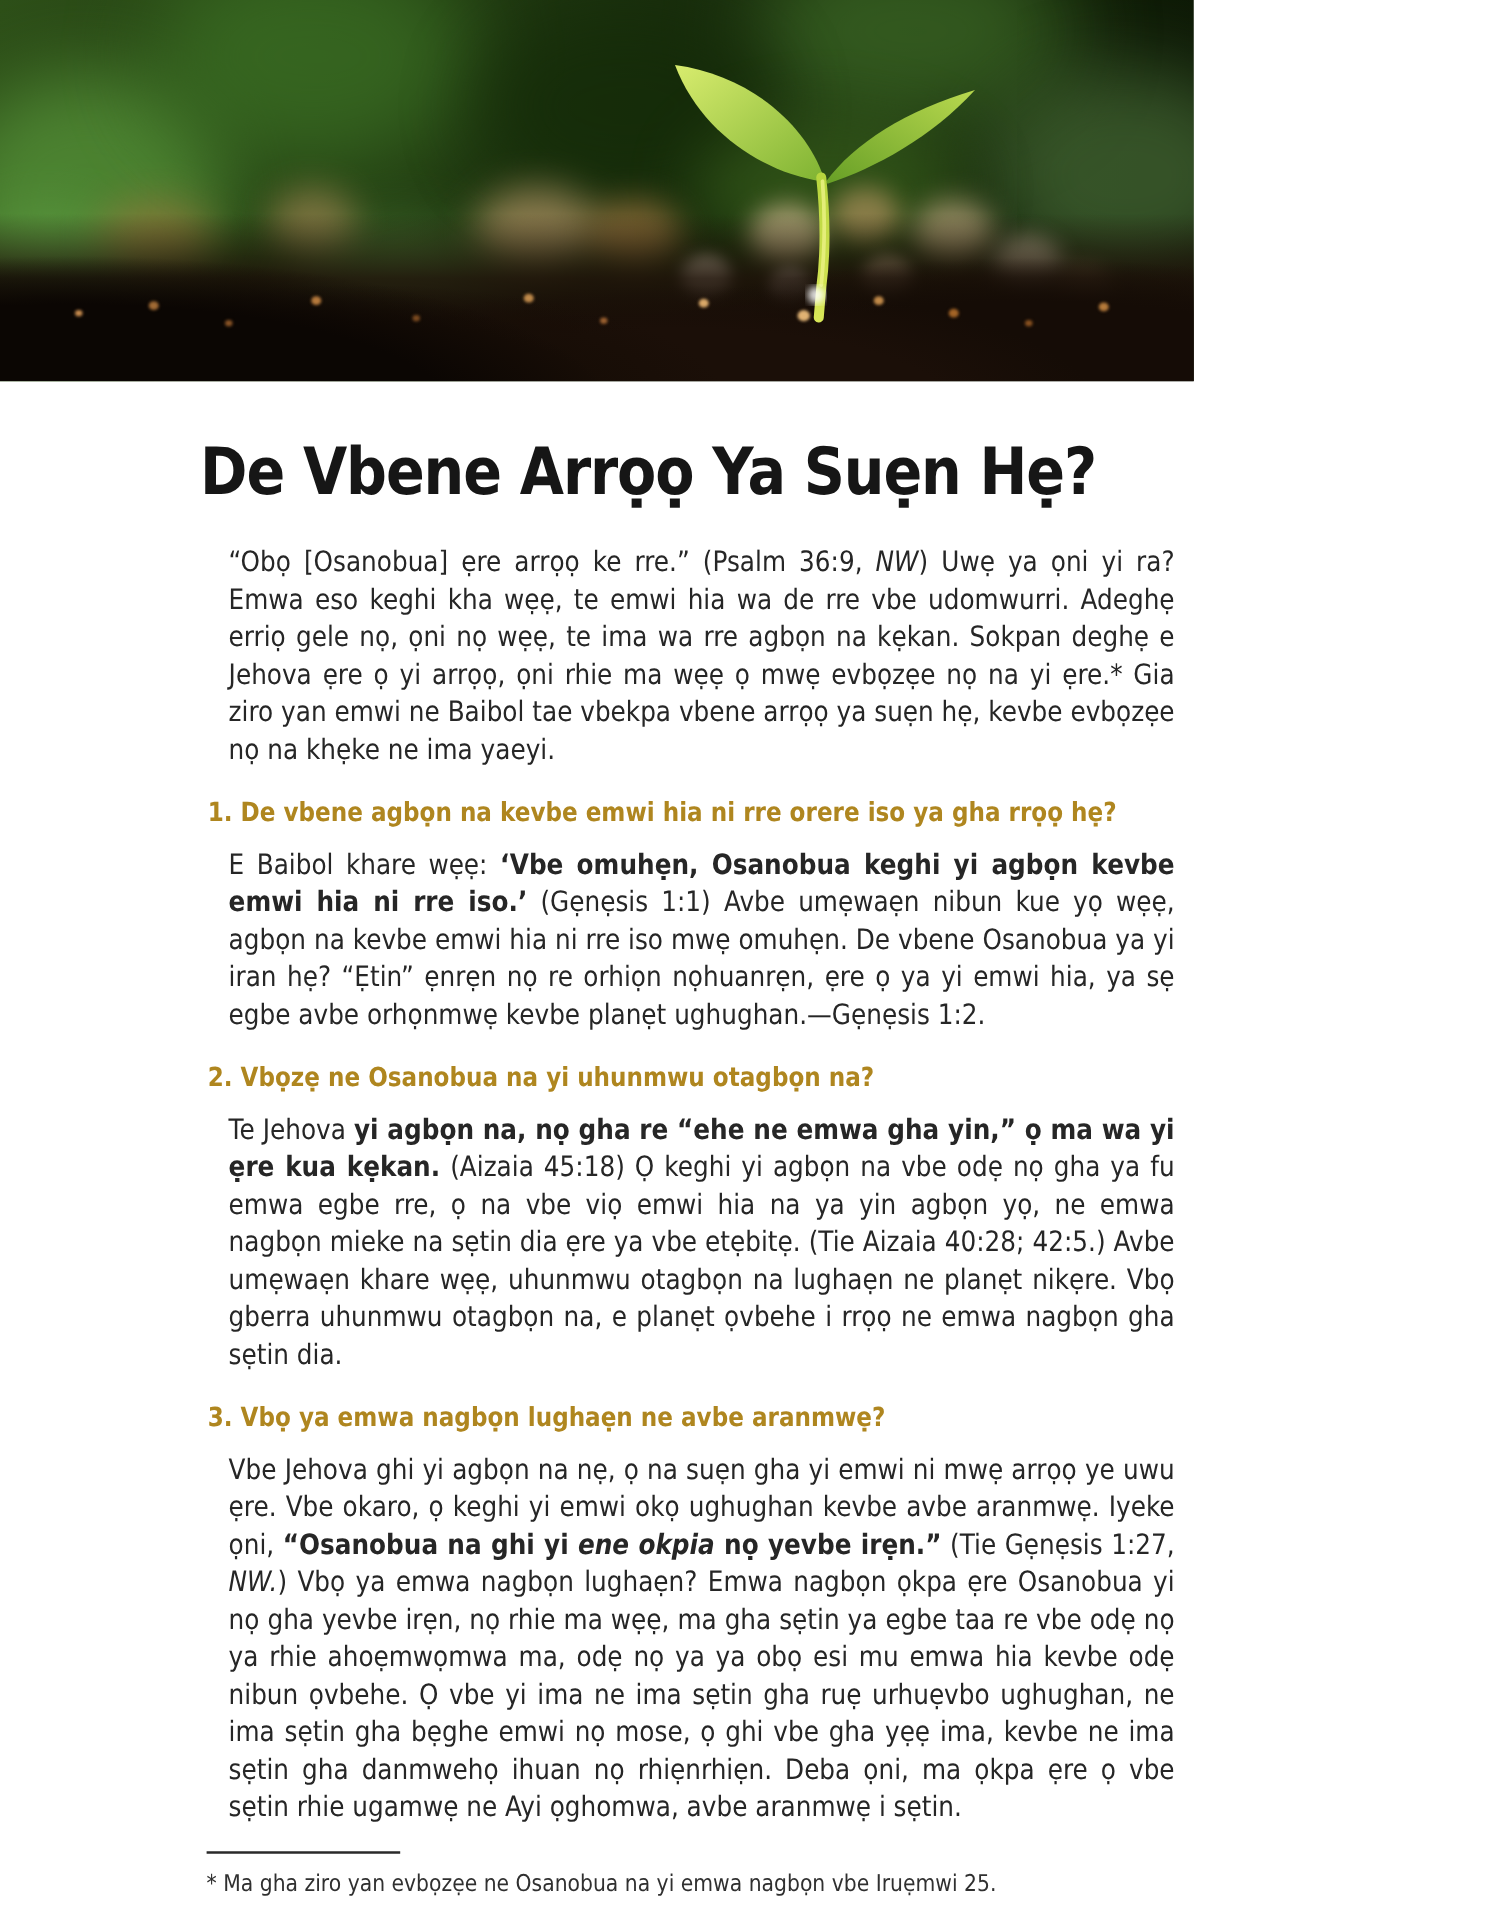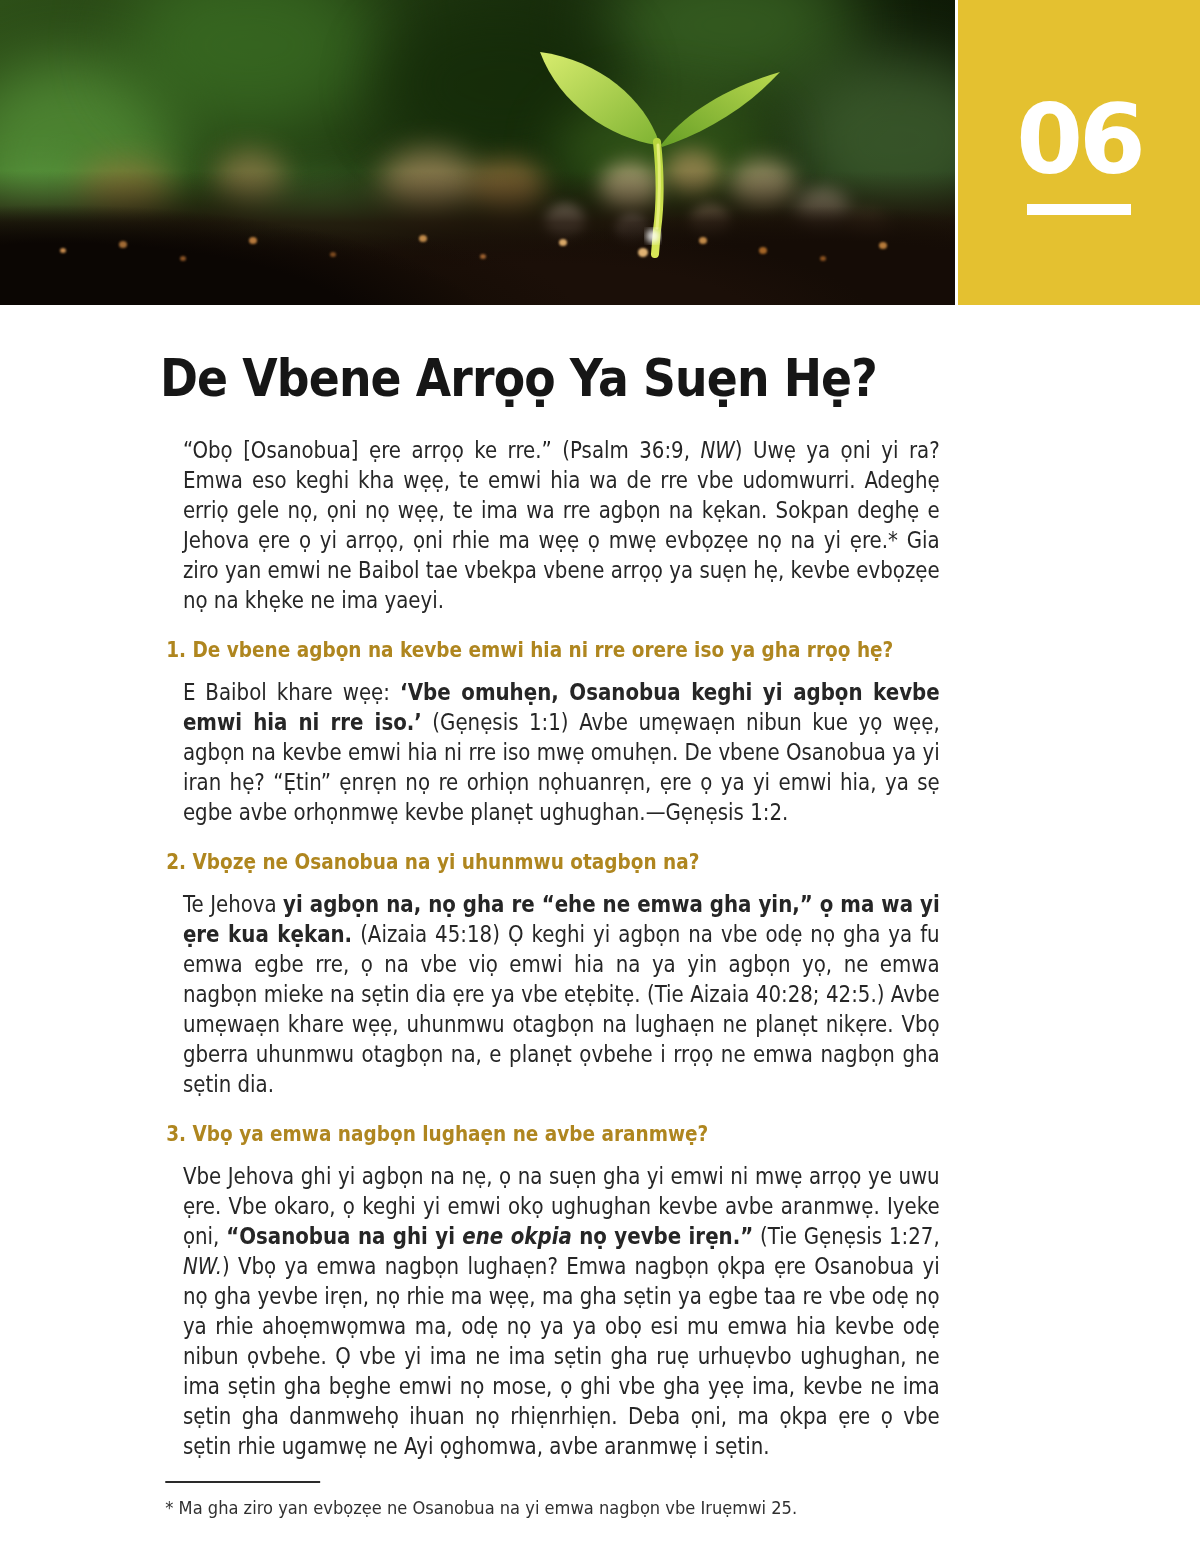--- a/index.html
+++ b/index.html
@@ -94,24 +94,20 @@
               <feGaussianBlur stdDeviation="3"></feGaussianBlur>
             </filter>
         </defs>
         <path d="M152,115 C105,108 55,75 35,22 C95,30 140,70 154,112 Z" fill="url(#gl)"></path>
         <path d="M156,115 C178,85 220,58 275,42 C240,80 196,104 157,117 Z" fill="url(#gr)"></path>
         <path d="M152,112 C155,140 156,170 152,200 L150,224" fill="none" stroke="url(#gs)" stroke-width="8" stroke-linecap="round"></path>
         <path d="M153,115 C155,140 155,168 152,198" fill="none" stroke="#ecf386" stroke-width="3" stroke-linecap="round" opacity=".8"></path>
         <circle cx="148" cy="206" r="7" fill="#ffffff" opacity=".85" filter="url(#bl)"></circle>
       </svg>
     </div>
-    <div class="badge">
-      <div class="badge-num">06</div>
-      <div class="badge-rule"></div>
-    </div>
   </header>
 
   <main class="content">
     <h1>De Vbene Arrọọ Ya Suẹn Hẹ?</h1>
 
     <p class="para"><span>“Obọ [Osanobua] ẹre arrọọ ke rre.” (Psalm 36:9, </span><span class="i">NW</span><span>) Uwẹ ya ọni yi ra? Emwa eso keghi kha wẹẹ, te emwi hia wa de rre vbe udomwurri. Adeghẹ erriọ gele nọ, ọni nọ wẹẹ, te ima wa rre agbọn na kẹkan. Sokpan deghẹ e Jehova ẹre ọ yi arrọọ, ọni rhie ma wẹẹ ọ mwẹ evbọzẹe nọ na yi ẹre.* Gia ziro yan emwi ne Baibol tae vbekpa vbene arrọọ ya suẹn hẹ, kevbe evbọzẹe nọ na khẹke ne ima yaeyi.</span></p>
 
     <h2 class="q">1. De vbene agbọn na kevbe emwi hia ni rre orere iso ya gha rrọọ hẹ?</h2>
     <p class="para"><span>E Baibol khare wẹẹ: </span><span class="b">‘Vbe omuhẹn, Osanobua keghi yi agbọn kevbe emwi hia ni rre iso.’</span><span> (Gẹnẹsis 1:1) Avbe umẹwaẹn nibun kue yọ wẹẹ, agbọn na kevbe emwi hia ni rre iso mwẹ omuhẹn. De vbene Osanobua ya yi iran hẹ? “Ẹtin” ẹnrẹn nọ re orhiọn nọhuanrẹn, ẹre ọ ya yi emwi hia, ya sẹ egbe avbe orhọnmwẹ kevbe planẹt ughughan.—Gẹnẹsis 1:2.</span></p>
 

